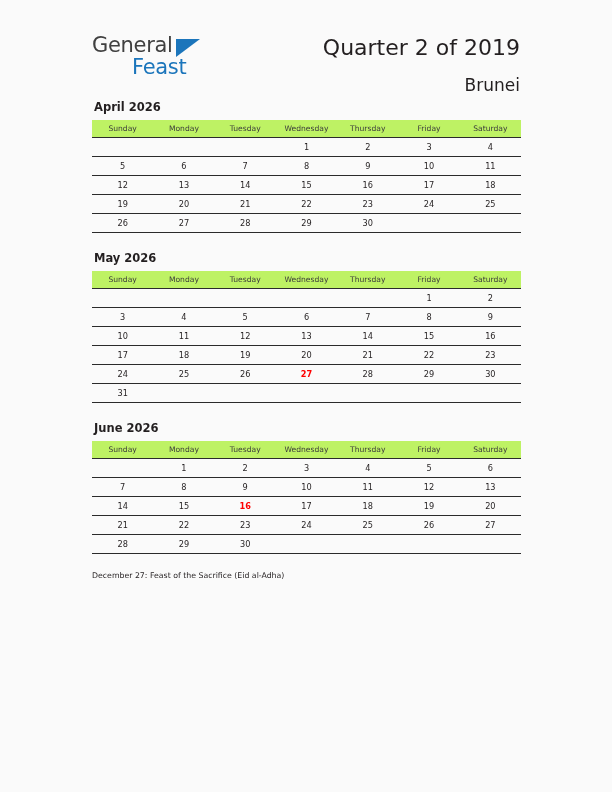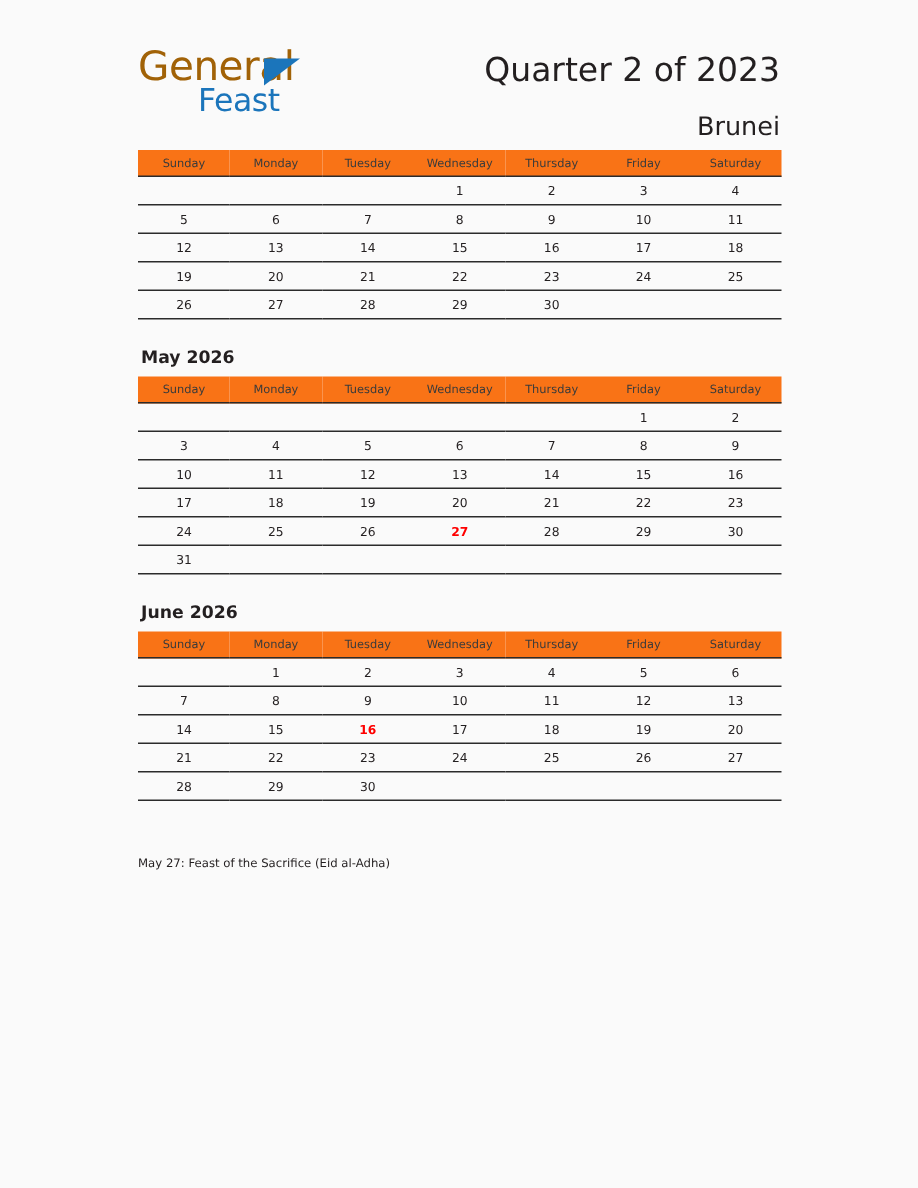--- a/index.html
+++ b/index.html
@@ -26,23 +26,23 @@
   }
 
   .brand-logo {
     position: absolute;
     left: 92px;
     top: 34px;
     width: 200px;
     height: 50px;
   }
   .brand-line1 {
-    font-size: 27px;
+    font-size: 21px;
     letter-spacing: -0.3px;
-    color: #a16207;
+    color: #404040;
     line-height: 22px;
     display: block;
     height: 22px;
   }
   .brand-line2 {
     font-size: 21px;
     letter-spacing: -0.3px;
     color: #1b75bb;
     line-height: 22px;
     display: block;
@@ -96,21 +96,21 @@
     color: #231f20;
     padding: 0 0 6px 2px;
     line-height: 14px;
   }
   table.cal {
     width: 429px;
     border-collapse: collapse;
     table-layout: fixed;
   }
   table.cal th {
-    background: #f97316;
+    background: #bef264;
     font-size: 7.6px;
     font-weight: normal;
     color: #3b3b3b;
     text-align: center;
     height: 17px;
     padding: 0;
     border: none;
   }
   table.cal td {
     font-size: 8.2px;
@@ -150,28 +150,29 @@
 
 <div class="page-header">
 
   <div class="brand-logo">
     <span class="brand-line1">General</span>
     <span class="brand-line2">Feast</span>
     <span class="brand-triangle"></span>
   </div>
 
   <div class="title-block">
-    <div class="quarter-title">Quarter 2 of 2023</div>
+    <div class="quarter-title">Quarter 2 of 2019</div>
     <div class="country-name">Brunei</div>
   </div>
 
 </div>
 
 <div class="months-area">
     <div class="month-block">
+      <div class="month-title">April 2026</div>
       <table class="cal">
         <thead>
           <tr>
             <th>Sunday</th>
             <th>Monday</th>
             <th>Tuesday</th>
             <th>Wednesday</th>
             <th>Thursday</th>
             <th>Friday</th>
             <th>Saturday</th>
@@ -357,14 +358,14 @@
             <td class="empty-cell">&nbsp;</td>
             <td class="empty-cell">&nbsp;</td>
             <td class="empty-cell">&nbsp;</td>
           </tr>
         </tbody>
       </table>
     </div>
   </div>
 
 <div class="footnotes">
-    <div class="footnote-line">May 27: Feast of the Sacrifice (Eid al-Adha)</div>
+    <div class="footnote-line">December 27: Feast of the Sacrifice (Eid al-Adha)</div>
   </div>
 
 </body></html>

